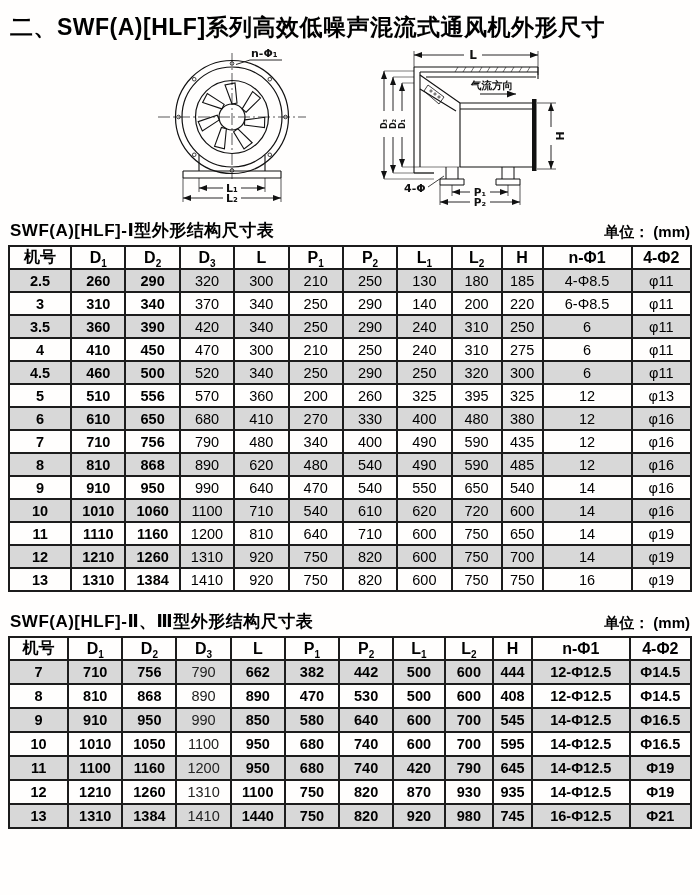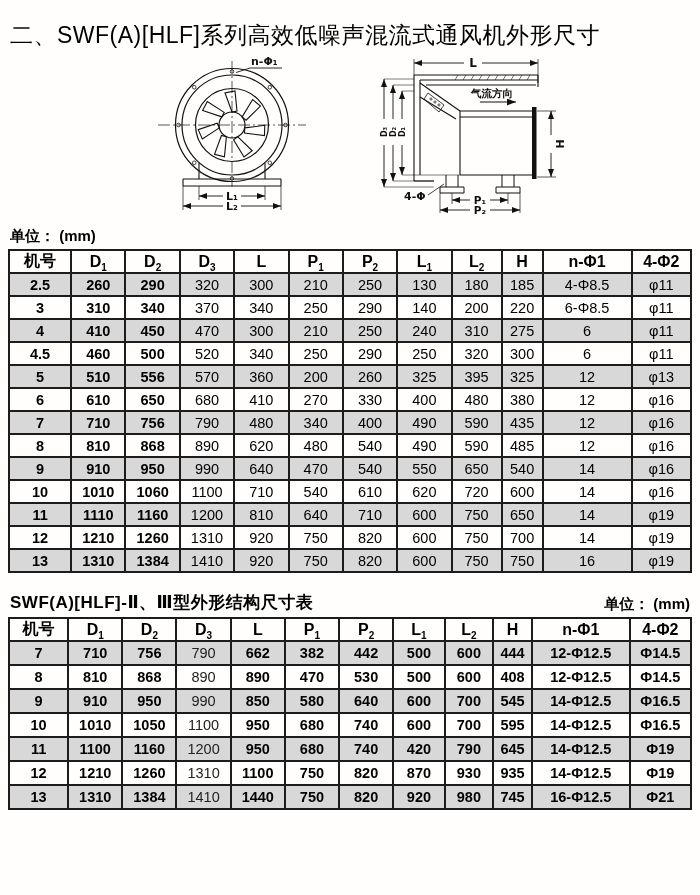--- a/index.html
+++ b/index.html
@@ -3,22 +3,22 @@
 <meta charset="utf-8">
 <style>
   * { box-sizing: border-box; }
   html,body { margin:0; padding:0; background:#ffffff; }
   .page {
     width:700px; height:895px; margin:0 auto; background:#fffefd;
     padding:10px 8px 0 8px; overflow:hidden;
     font-family:"Liberation Sans","DejaVu Sans",sans-serif; color:#000;
   }
   .title {
-    font-size:23px; font-weight:normal; letter-spacing:0.5px;
-    margin:10px 0 2px 2px; white-space:nowrap;
+    font-size:23px; font-weight:bold; letter-spacing:0.5px;
+    margin:2px 0 2px 2px; white-space:nowrap;
   }
   .drawings {
     display:flex; justify-content:center; align-items:flex-start;
     gap:26px; height:168px; margin:2px 0 6px 0;
   }
   svg { display:block; }
   svg text { font-family:"DejaVu Sans","Liberation Sans",sans-serif; fill:#111; }
   .caption-row {
     display:flex; justify-content:space-between; align-items:flex-end;
     margin:4px 2px 3px 2px;
@@ -181,20 +181,21 @@
       <text transform="rotate(-90 16 79)" x="16" y="82" font-size="8" font-weight="bold" text-anchor="middle">D₃</text>
       <text transform="rotate(-90 25 79)" x="25" y="82" font-size="8" font-weight="bold" text-anchor="middle">D₂</text>
       <text transform="rotate(-90 34 79)" x="34" y="82" font-size="8" font-weight="bold" text-anchor="middle">D₁</text>
       <text x="36" y="147" font-size="11" font-weight="bold">4-Φ</text>
       <text x="112" y="151" font-size="10.5" font-weight="bold" text-anchor="middle">P₁</text>
       <text x="112" y="161" font-size="10.5" font-weight="bold" text-anchor="middle">P₂</text>
     </svg>
   </div>
 
   <div class="caption-row">
+    <span class="table-title">SWF(A)[HLF]-Ⅰ型外形结构尺寸表</span>
     <span class="unit-label">单位： (mm)</span>
   </div>
   <table class="dim-table t1">
       <thead>
         <tr>
           <th>机号</th>
           <th>D<sub>1</sub></th>
           <th>D<sub>2</sub></th>
           <th>D<sub>3</sub></th>
           <th>L</th>
@@ -230,20 +231,34 @@
           <td>340</td>
           <td>250</td>
           <td>290</td>
           <td>140</td>
           <td>200</td>
           <td>220</td>
           <td>6-Φ8.5</td>
           <td>φ11</td>
         </tr>
         <tr>
+          <td>3.5</td>
+          <td>360</td>
+          <td>390</td>
+          <td>420</td>
+          <td>340</td>
+          <td>250</td>
+          <td>290</td>
+          <td>240</td>
+          <td>310</td>
+          <td>250</td>
+          <td>6</td>
+          <td>φ11</td>
+        </tr>
+        <tr>
           <td>4</td>
           <td>410</td>
           <td>450</td>
           <td>470</td>
           <td>300</td>
           <td>210</td>
           <td>250</td>
           <td>240</td>
           <td>310</td>
           <td>275</td>

